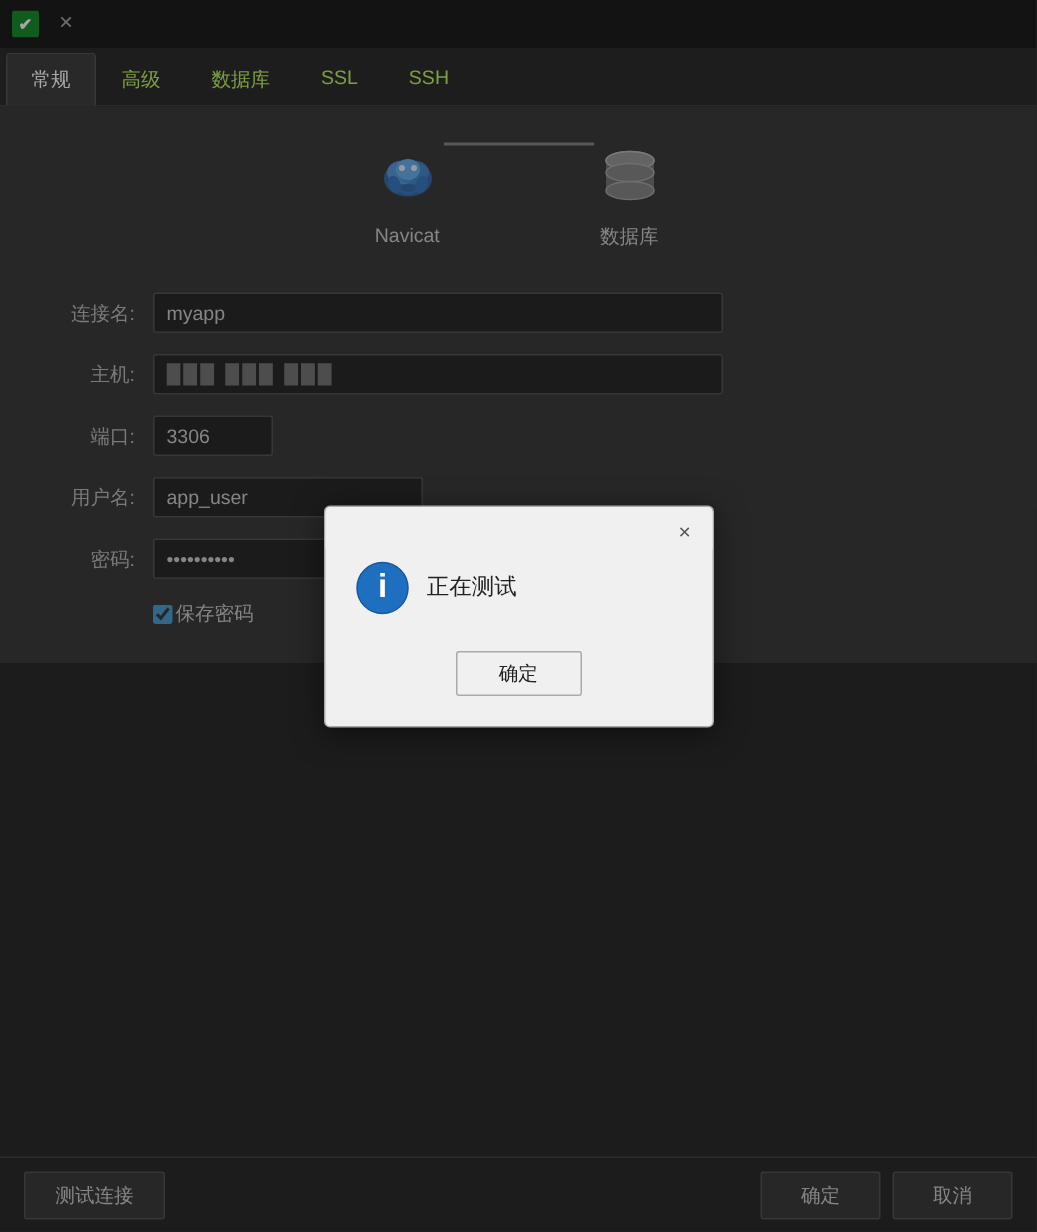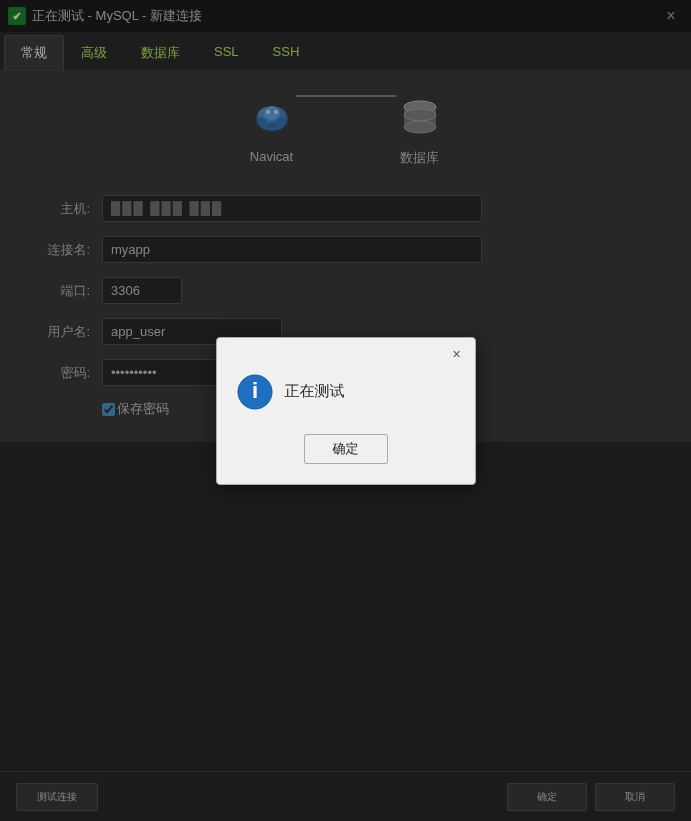--- a/index.html
+++ b/index.html
@@ -151,21 +151,21 @@
       border-top: 1px solid #444;
       display: flex;
       align-items: center;
       padding: 0 16px;
     }
     .footer-btn {
       padding: 6px 20px;
       background: #3c3c3c;
       border: 1px solid #555;
       color: #ccc;
-      font-size: 10px;
+      font-size: 13px;
       font-family: inherit;
       cursor: pointer;
       border-radius: 2px;
       min-width: 80px;
     }
     .footer-left { flex: 1; }
     .footer-right { display: flex; gap: 8px; }
 
     
     .overlay {
@@ -243,21 +243,20 @@
     .db-svg { width: 48px; height: 48px; }
   </style>
 </head>
 <body>
 
 <div class="title-bar">
   <svg class="title-bar-icon" viewBox="0 0 18 18">
     <rect width="18" height="18" fill="#1a8c2e" rx="2"></rect>
     <text x="9" y="13" text-anchor="middle" font-size="11" fill="white" font-weight="bold">✔</text>
   </svg>
-  <span class="title-bar-text">正在测试 - MySQL - 新建连接</span>
   <div class="title-bar-close">×</div>
 </div>
 
 <div class="tabs">
   <div class="tab active">常规</div>
   <div class="tab">高级</div>
   <div class="tab">数据库</div>
   <div class="tab">SSL</div>
   <div class="tab">SSH</div>
 </div>
@@ -288,27 +287,27 @@
         <rect x="8" y="12" width="32" height="20" fill="#777"></rect>
         <ellipse cx="24" cy="32" rx="16" ry="6" fill="#888" stroke="#aaa" stroke-width="1"></ellipse>
         <ellipse cx="24" cy="12" rx="16" ry="6" fill="#999" stroke="#bbb" stroke-width="1"></ellipse>
         <ellipse cx="24" cy="20" rx="16" ry="6" fill="#888" stroke="#aaa" stroke-width="1"></ellipse>
       </svg>
       <span class="conn-label">数据库</span>
     </div>
   </div>
 
   <div class="form-row">
+    <span class="form-label">连接名:</span>
+    <input class="form-input full" type="text" value="myapp" style="">
+  </div>
+
+  <div class="form-row">
     <span class="form-label">主机:</span>
     <input class="form-input full" type="text" value="███ ███ ███" style="color: rgb(119, 119, 119); letter-spacing: 2px;">
-  </div>
-
-  <div class="form-row">
-    <span class="form-label">连接名:</span>
-    <input class="form-input full" type="text" value="myapp" style="">
   </div>
 
   <div class="form-row">
     <span class="form-label">端口:</span>
     <input class="form-input mid" type="text" value="3306" style="">
   </div>
 
   <div class="form-row">
     <span class="form-label">用户名:</span>
     <input class="form-input med" type="text" value="app_user" style="">

